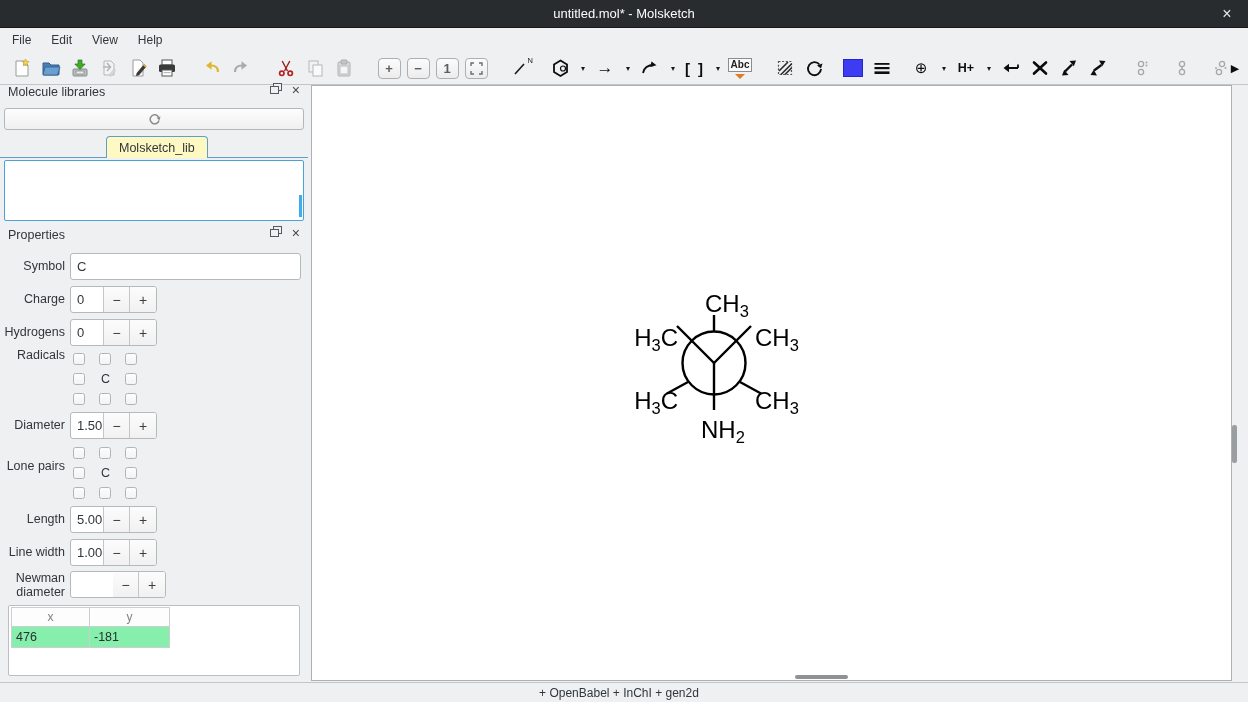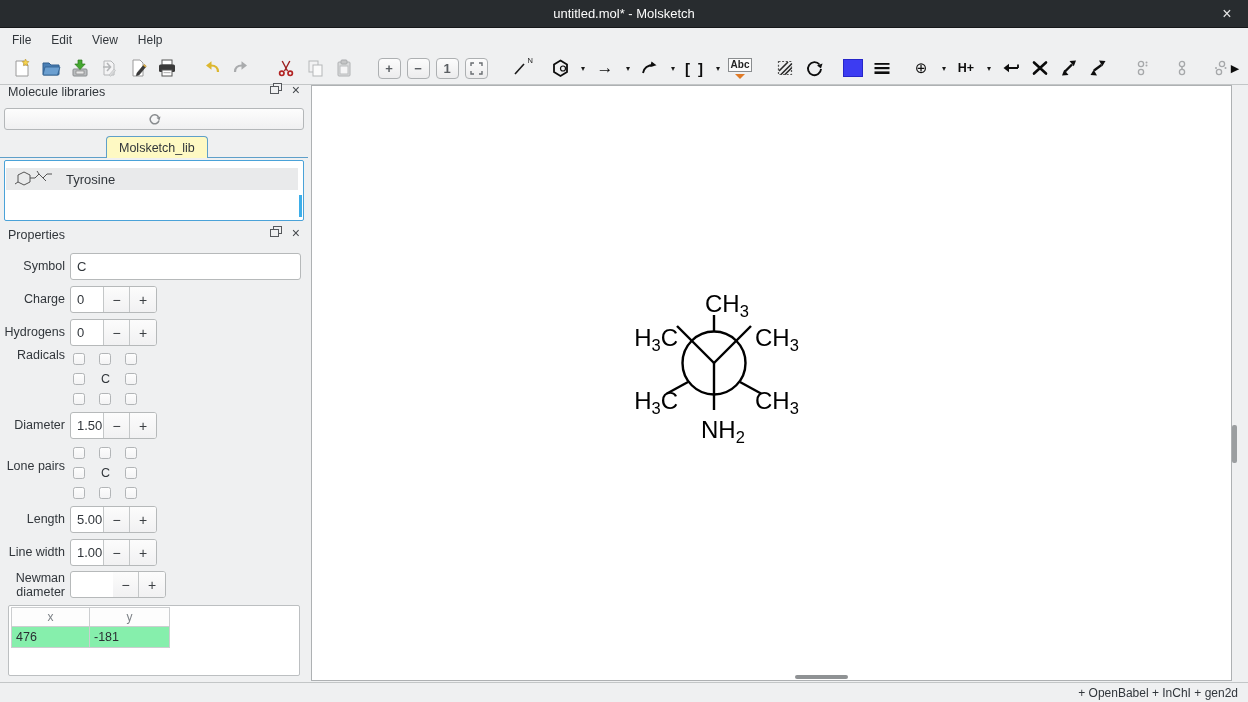--- a/index.html
+++ b/index.html
@@ -148,21 +148,21 @@
   .vscroll { position:absolute; left:1232px; top:425px; width:5px; height:38px; background:#9b9ea0; border-radius:2px; }
   .hscroll { position:absolute; left:795px; top:675px; width:53px; height:4px; background:#8f9294; border-radius:2px; }
   .mol-svg { position:absolute; left:590px; top:280px; }
   .mol-label { font-family:"Liberation Sans",sans-serif; font-size:24px; fill:#000; }
   .mol-label .sub { font-size:16.5px; }
 
   
   .statusbar {
     position:absolute; left:0; top:682px; width:1248px; height:20px;
     background:#eff0f1; border-top:1px solid #c3c6c7;
-    display:flex; align-items:center; justify-content:flex-end; padding-right:10px;
+    display:flex; align-items:center; justify-content:center; padding-right:10px;
     font-size:12px; color:#31363b;
   }
 
   svg { display:block; }
 </style>
 </head>
 <body>
 
 <div class="titlebar">
   <span class="title">untitled.mol* - Molsketch</span>
@@ -420,29 +420,20 @@
       </svg>
   </div>
 
   <div class="tabbar">
     <div class="tab-active">
       <span>Molsketch_lib</span>
     </div>
   </div>
 
   <div class="libbox">
-    <div class="lib-item">
-      <span class="mol-thumb">
-        <svg width="42" height="18">
-            <polygon points="10,2 16,5 16,12 10,15 4,12 4,5" fill="none" stroke="#555" stroke-width="1"></polygon>
-            <path d="M4 12L1 14M16 8h5l4-4 4 4 4-4M25 4l-2-3M29 8l3 3M33 4h5" fill="none" stroke="#555" stroke-width="1"></path>
-          </svg>
-      </span>
-      <span>Tyrosine</span>
-    </div>
     <div class="lib-scroll"></div>
   </div>
 
   <div class="props">
     <div class="panel-header" style="top:0;">
       <span>Properties</span>
       <span class="sp"></span>
       <span class="ph-float"></span>
       <span class="ph-close">×</span>
     </div>

